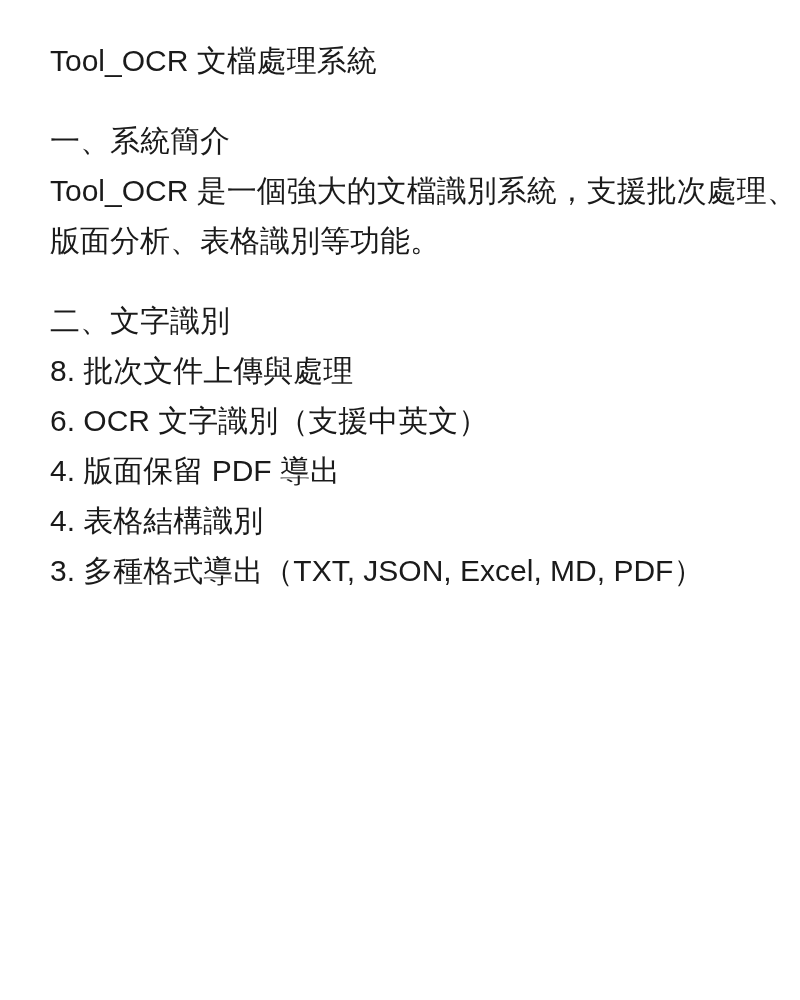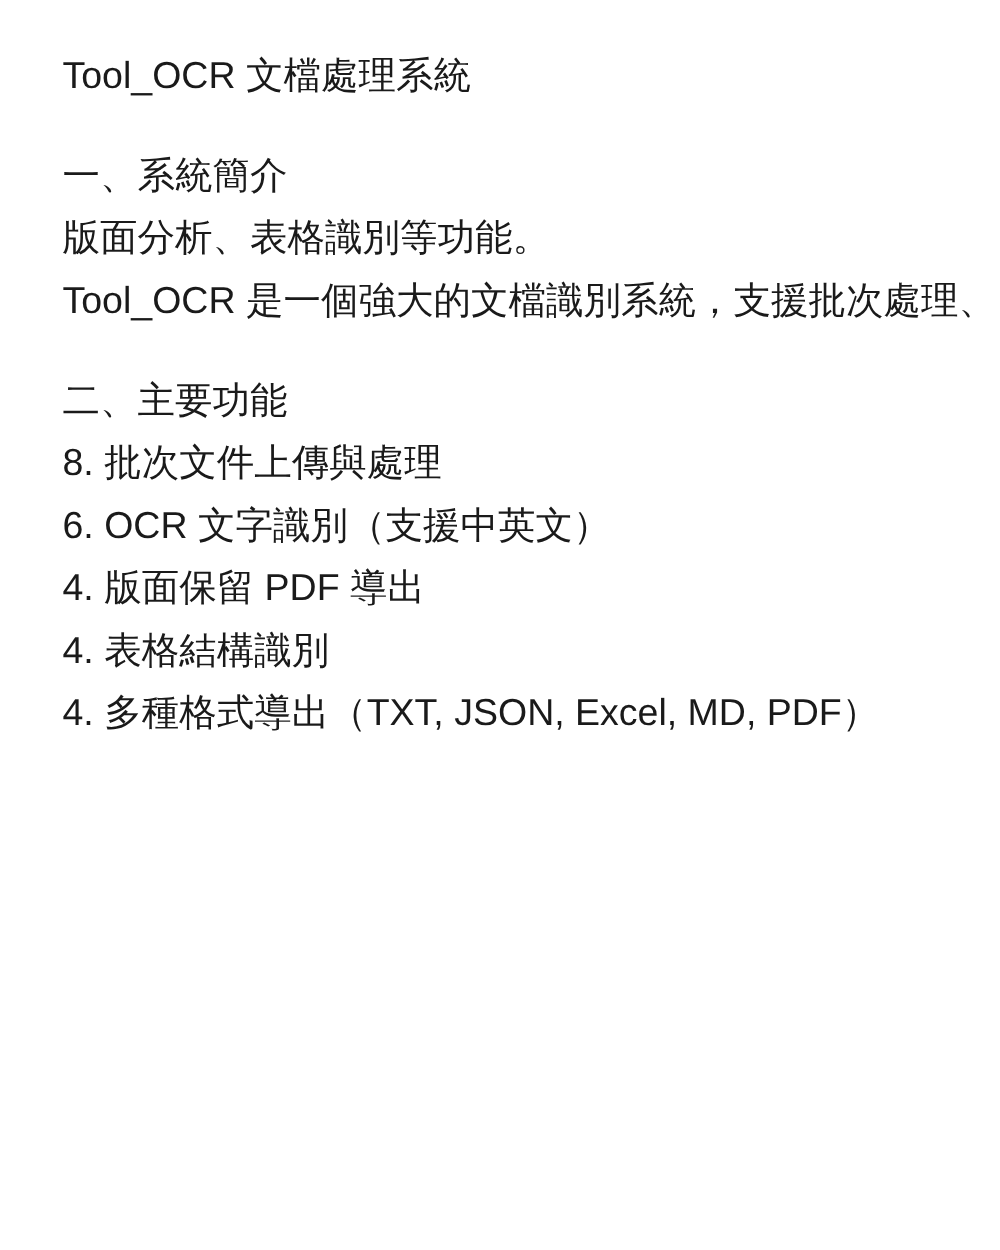--- a/index.html
+++ b/index.html
@@ -45,30 +45,30 @@
 </head>
 <body>
 
 <div class="page">
   <div class="doc">
 
     <div class="doc-title">Tool_OCR 文檔處理系統</div>
 
     <div class="section-heading">一、系統簡介</div>
 
+    <div class="line">Tool_OCR 是一個強大的文檔識別系統，支援批次處理、</div>
+
     <div class="line">版面分析、表格識別等功能。</div>
 
-    <div class="line">Tool_OCR 是一個強大的文檔識別系統，支援批次處理、</div>
-
-    <div class="section-heading">二、主要功能</div>
+    <div class="section-heading">二、文字識別</div>
 
     <div class="line">8. 批次文件上傳與處理</div>
 
     <div class="line">6. OCR 文字識別（支援中英文）</div>
 
     <div class="line">4. 版面保留 PDF 導出</div>
 
     <div class="line">4. 表格結構識別</div>
 
-    <div class="line">4. 多種格式導出（TXT, JSON, Excel, MD, PDF）</div>
+    <div class="line">3. 多種格式導出（TXT, JSON, Excel, MD, PDF）</div>
 
   </div>
 </div>
 
 </body></html>

